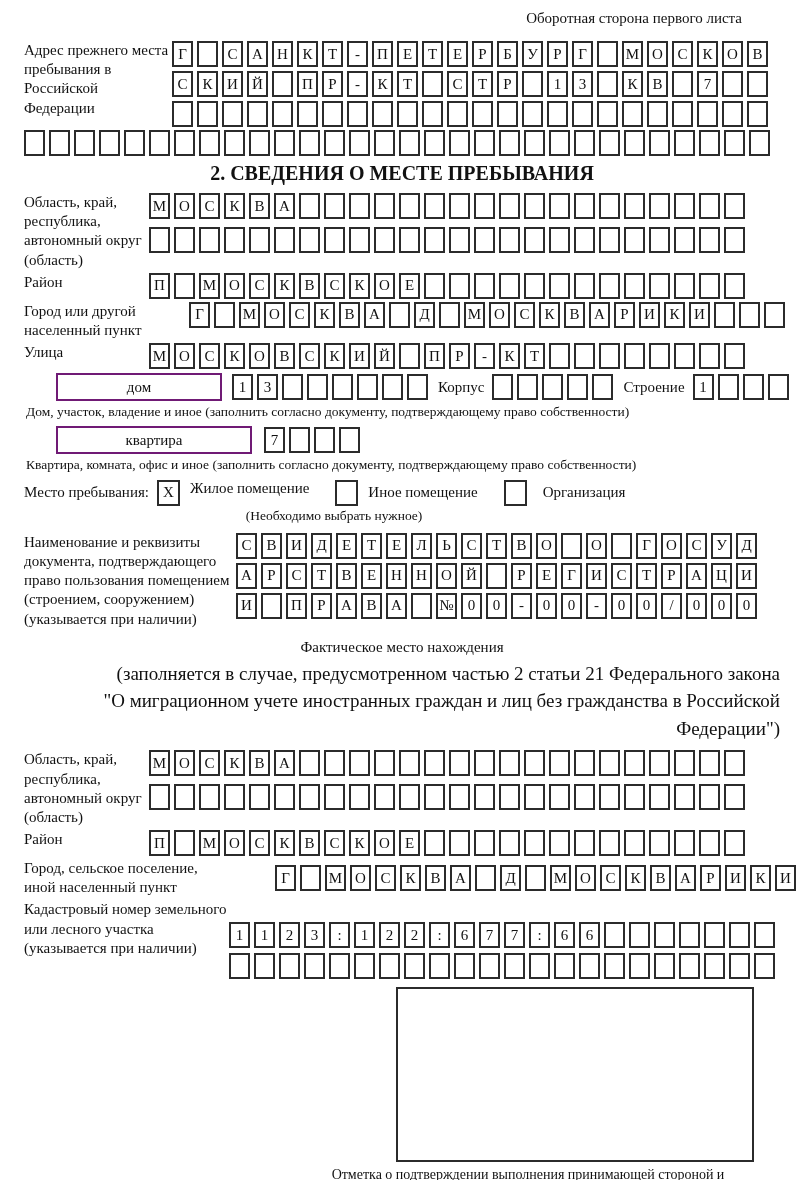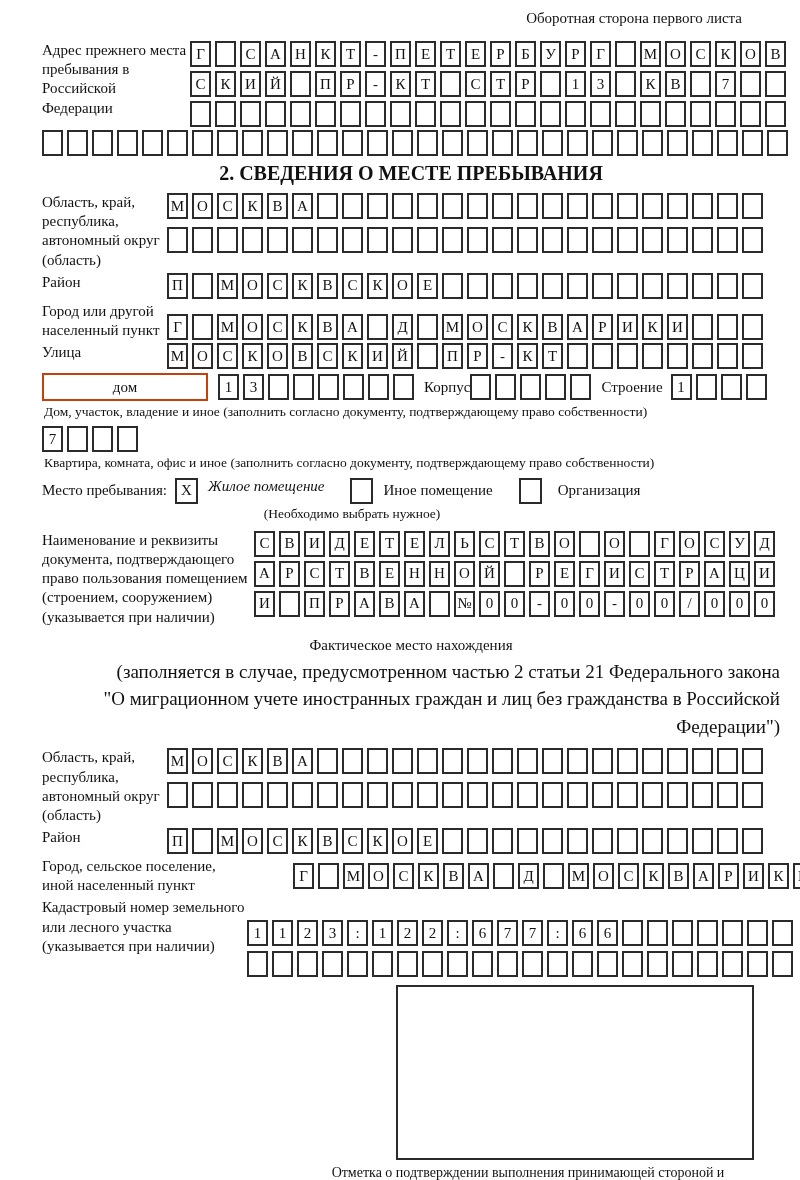--- a/index.html
+++ b/index.html
@@ -1,32 +1,32 @@
 <!DOCTYPE html>
 <html><head>
 <meta charset="utf-8">
 <style>
   html,body{margin:0;padding:0;background:#fff;}
   body{width:800px;height:1180px;font-family:"Liberation Serif",serif;color:#111;overflow:hidden;}
-  .page{position:relative;width:800px;height:1180px;box-sizing:border-box;padding:10px 20px 0 42px;}
+  .page{position:relative;width:800px;height:1180px;box-sizing:border-box;padding:10px 20px 0 24px;}
   .hdr-note{text-align:right;font-size:15px;padding-right:38px;margin-bottom:14px;}
   .form-row{display:flex;align-items:flex-start;margin-bottom:3px;}
   .flabel{font-size:15px;line-height:1.28;flex:none;}
   .w148{width:148px;} .w125{width:125px;} .w212{width:212px;} .w205{width:205px;}
   .cellrow{display:flex;flex:none;}
   .cell{flex:none;width:21px;height:26px;box-sizing:border-box;border:2px solid #2b2b2b;margin-right:4px;
         display:flex;align-items:center;justify-content:center;font-size:15px;background:#fff;}
   .cellrow .cell:last-child{margin-right:0;}
   .rowstack{display:flex;flex-direction:column;gap:8px;}
   .cap{font-size:13.5px;line-height:1.25;}
   .cap-center{text-align:center;margin:2px 0 6px 0;}
   .sec-title{text-align:center;font-weight:bold;font-size:20px;margin:6px 0 8px 0;}
   .sub-title{text-align:center;font-weight:normal;font-size:15px;margin:10px 0 4px 0;}
   .note{text-align:right;font-size:19px;line-height:1.45;}
-  .widebox{height:28px;box-sizing:border-box;border:2px solid #c2410c;display:flex;align-items:center;justify-content:center;font-size:15px;flex:none;}
+  .widebox{height:28px;box-sizing:border-box;border:2px solid #701a75;display:flex;align-items:center;justify-content:center;font-size:15px;flex:none;margin-left:32px;}
   .dom-box{width:166px;margin-right:10px;}
   .kv-box{width:196px;margin-right:12px;}
   .inline-lbl{font-size:15px;flex:none;align-self:center;}
   .chk{flex:none;width:23px;height:26px;box-sizing:border-box;border:2px solid #2b2b2b;display:flex;align-items:center;justify-content:center;font-size:15px;}
   .stay-row{display:flex;align-items:flex-start;margin:6px 0 0 0;}
   .stamp-wrap{display:flex;flex-direction:column;align-items:flex-end;margin-top:8px;padding-right:26px;}
   .stamp-box{width:358px;height:175px;box-sizing:border-box;border:2px solid #2b2b2b;}
   .stamp-cap{width:452px;text-align:center;font-size:14px;line-height:1.32;margin-top:4px;}
   .mt22{margin-top:22px;}
 </style>
@@ -236,21 +236,21 @@
         <div class="cell"></div>
         <div class="cell"></div>
         <div class="cell"></div>
         <div class="cell"></div>
         <div class="cell"></div>
         <div class="cell"></div>
         <div class="cell"></div>
       </div>
   </div>
 
-  <div class="form-row" style="align-items:flex-end;">
+  <div class="form-row" style="align-items:flex-start;gap:40px;">
     <div class="flabel w125">Город или другой населенный пункт</div>
     <div class="cellrow">
         <div class="cell">Г</div>
         <div class="cell"></div>
         <div class="cell">М</div>
         <div class="cell">О</div>
         <div class="cell">С</div>
         <div class="cell">К</div>
         <div class="cell">В</div>
         <div class="cell">А</div>
@@ -308,52 +308,53 @@
     <div class="cellrow" style="margin-right:10px;">
         <div class="cell">1</div>
         <div class="cell">3</div>
         <div class="cell"></div>
         <div class="cell"></div>
         <div class="cell"></div>
         <div class="cell"></div>
         <div class="cell"></div>
         <div class="cell"></div>
       </div>
-    <div class="inline-lbl" style="margin-right:0;">Корпус</div>
+    <div class="inline-lbl" style="margin-right:8px;">Корпус</div>
     <div class="cellrow" style="margin-right:10px;">
         <div class="cell"></div>
         <div class="cell"></div>
         <div class="cell"></div>
         <div class="cell"></div>
         <div class="cell"></div>
       </div>
     <div class="inline-lbl" style="margin-right:8px;">Строение</div>
     <div class="cellrow">
         <div class="cell">1</div>
         <div class="cell"></div>
         <div class="cell"></div>
         <div class="cell"></div>
       </div>
   </div>
   <div class="cap" style="margin:2px 0 5px 2px;">Дом, участок, владение и иное (заполнить согласно документу, подтверждающему право собственности)</div>
 
   <div class="form-row" style="align-items:center;">
+    <div class="widebox kv-box">квартира</div>
     <div class="cellrow">
         <div class="cell">7</div>
         <div class="cell"></div>
         <div class="cell"></div>
         <div class="cell"></div>
       </div>
   </div>
   <div class="cap" style="margin:3px 0 5px 2px;">Квартира, комната, офис и иное (заполнить согласно документу, подтверждающему право собственности)</div>
 
   <div class="stay-row">
     <span class="inline-lbl" style="margin-right:8px;">Место пребывания:</span>
     <span class="chk">X</span>
-    <span class="inline-lbl" style="margin:0 26px 8px 10px;font-style:italic;">Жилое помещение</span>
+    <span class="inline-lbl" style="margin:0 26px 8px 10px;">Жилое помещение</span>
     <span class="chk"></span>
     <span class="inline-lbl" style="margin:0 26px 0 10px;">Иное помещение</span>
     <span class="chk"></span>
     <span class="inline-lbl" style="margin:0 0 0 16px;">Организация</span>
   </div>
   <div class="cap" style="width:620px;text-align:center;margin:2px 0 8px 0;">(Необходимо выбрать нужное)</div>
 
   <div class="form-row">
     <div class="flabel w212">Наименование и реквизиты документа, подтверждающего право пользования помещением (строением, сооружением) (указывается при наличии)</div>
     <div class="rowstack" style="gap:4px;">

